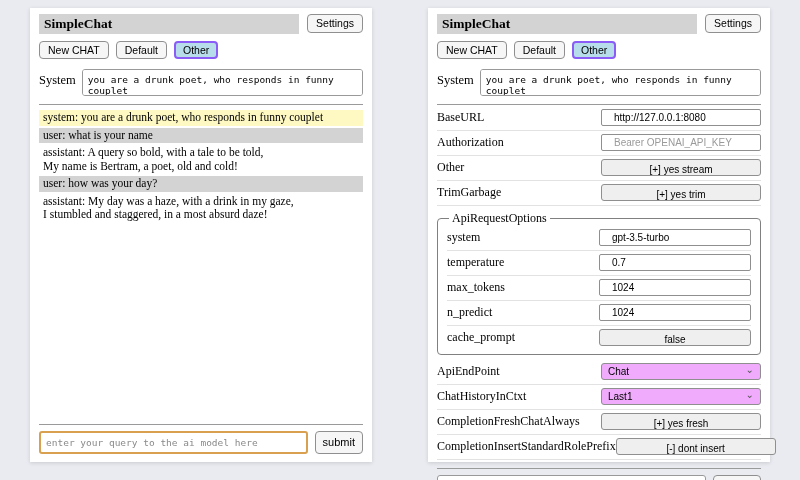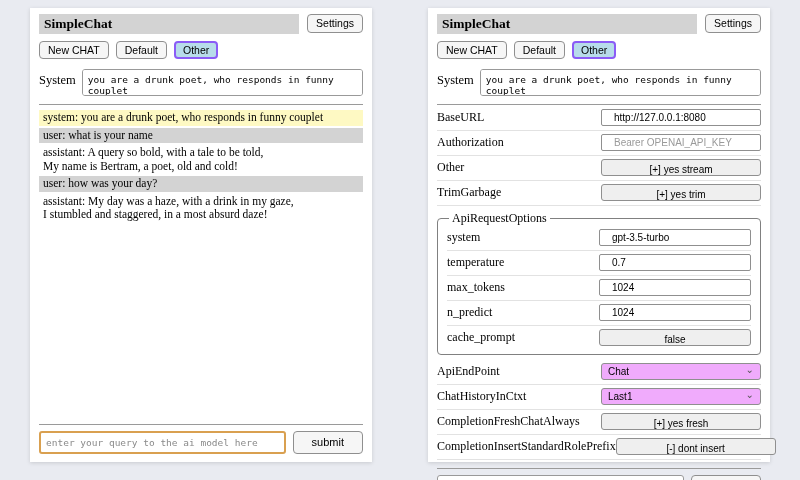--- a/index.html
+++ b/index.html
@@ -60,21 +60,21 @@
   .spacer { flex: 1; }
   .query-row { display: flex; gap: 7px; margin-top: 6px; align-items: stretch; }
   .query-input {
     flex: 1; height: 23px;
     font-family: "DejaVu Sans Mono", monospace; font-size: 9.5px;
     border: 1px solid #999; border-radius: 3px;
     padding: 2px 5px; color: #000; outline: none;
   }
   .query-input::placeholder { color: #8a8a8a; }
   .query-input.focused { border: 2px solid #d9a050; }
-  .submit-btn { font-size: 11px; padding: 2px 18px; }
+  .submit-btn { font-size: 11px; padding: 2px 7px; }
   
   .settings { margin-top: 1px; }
   .srow {
     display: flex; align-items: center;
     padding: 3px 0 4px 0;
     border-bottom: 1px solid #e2e2e2;
   }
   .slabel { flex: 1; font-size: 12px; white-space: nowrap; color: #000; }
   .ctl { width: 160px; flex-shrink: 0; }
   input.ctl {

